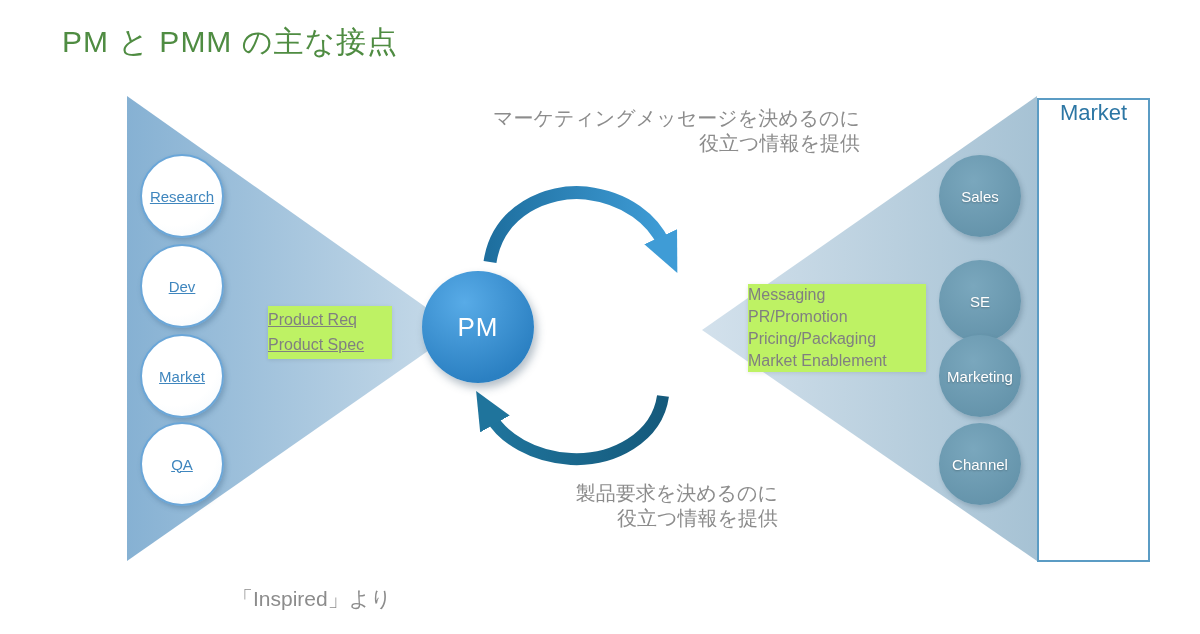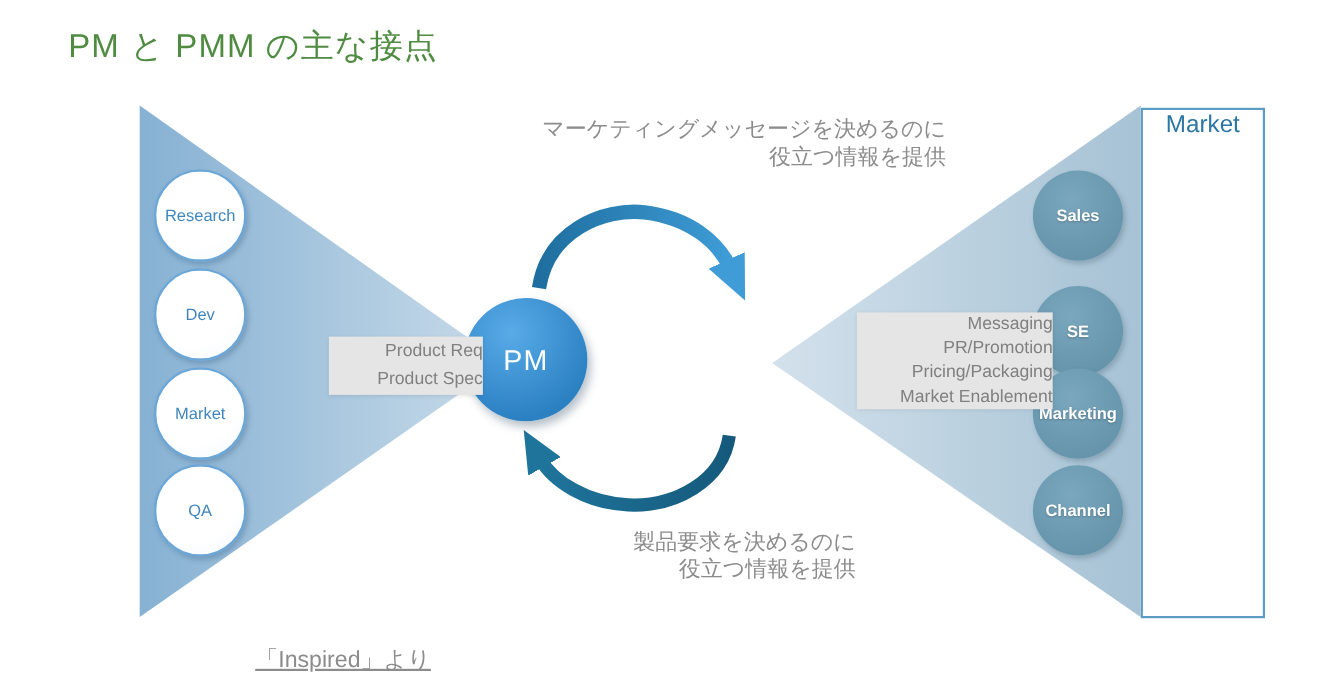--- a/index.html
+++ b/index.html
@@ -43,60 +43,60 @@
     box-sizing: border-box;
   }
   .l-circle {
     width: 84px; height: 84px;
     left: 140px;
     background: radial-gradient(circle at 40% 32%, #ffffff 60%, #f1f7fb);
     border: 2px solid #6aa6d8;
     color: #3f86be;
     font-size: 15px;
     box-shadow: 2px 3px 5px rgba(60, 100, 135, 0.35);
+    text-decoration: underline;
   }
   .r-circle {
     width: 82px; height: 82px;
     left: 939px;
     background: radial-gradient(circle at 42% 32%, #7aa7bd, #6493aa 80%);
     color: #ffffff;
     font-size: 15px;
     text-shadow: 0 1px 2px rgba(0,0,0,0.25);
     box-shadow: 2px 3px 5px rgba(60, 90, 110, 0.3);
-    font-weight: bold;
   }
   .big-circle {
     width: 112px; height: 112px;
     top: 271px;
     color: #ffffff;
     font-size: 26px;
     letter-spacing: 1px;
     box-shadow: 3px 5px 9px rgba(40, 70, 95, 0.35);
   }
   .pm-circle {
     left: 422px;
     background: radial-gradient(circle at 38% 28%, #58abe7, #2b80c2 75%);
   }
   .pmm-circle {
     left: 622px;
     background: radial-gradient(circle at 40% 30%, #27719c, #1a5a80 78%);
   }
   .white-box {
-    background: #e5e5e5;
+    background: #bef264;
     color: #808080;
-    text-align: right;
+    text-align: left;
     z-index: 3;
     box-shadow: 0 1px 4px rgba(0,0,0,0.10);
-    margin-left: 31px;
   }
   .pm-outputs-box {
     left: 268px; top: 306px;
-    width: 140px; height: 52px;
+    width: 124px; height: 52px;
     font-size: 16px; line-height: 25px;
     padding-top: 1px;
+    text-decoration: underline;
   }
   .pmm-outputs-box {
     left: 748px; top: 284px;
     width: 178px; height: 88px;
     font-size: 16px; line-height: 22px;
   }
   .market-box {
     left: 1037px; top: 98px;
     width: 113px; height: 464px;
     background: #ffffff;
@@ -107,21 +107,20 @@
     justify-content: center;
     color: #2c76a4;
     font-size: 22px;
     z-index: 2;
   }
   .source-note {
     left: 232px; top: 585px;
     color: #8c8c8c;
     font-size: 21px;
     z-index: 3;
-    text-decoration: underline;
   }
 </style>
 </head>
 <body>
 
 <div class="canvas">
 
   <h1 class="abs title">PM と PMM の主な接点</h1>
 
   <svg class="abs shapes-layer" width="1200" height="634" viewBox="0 0 1200 634">

